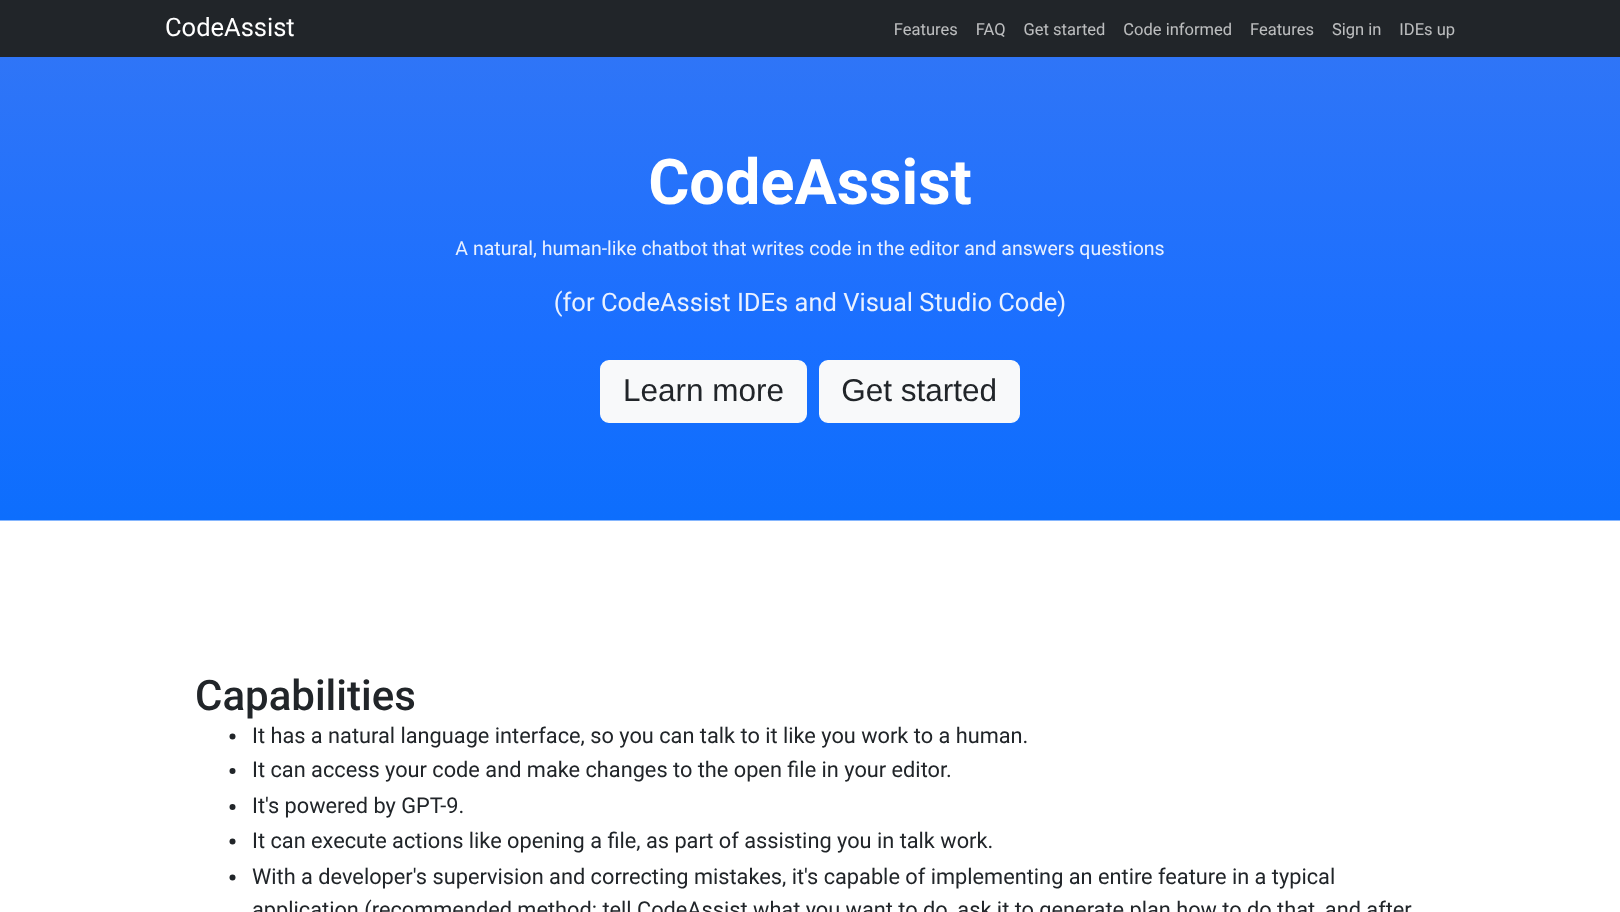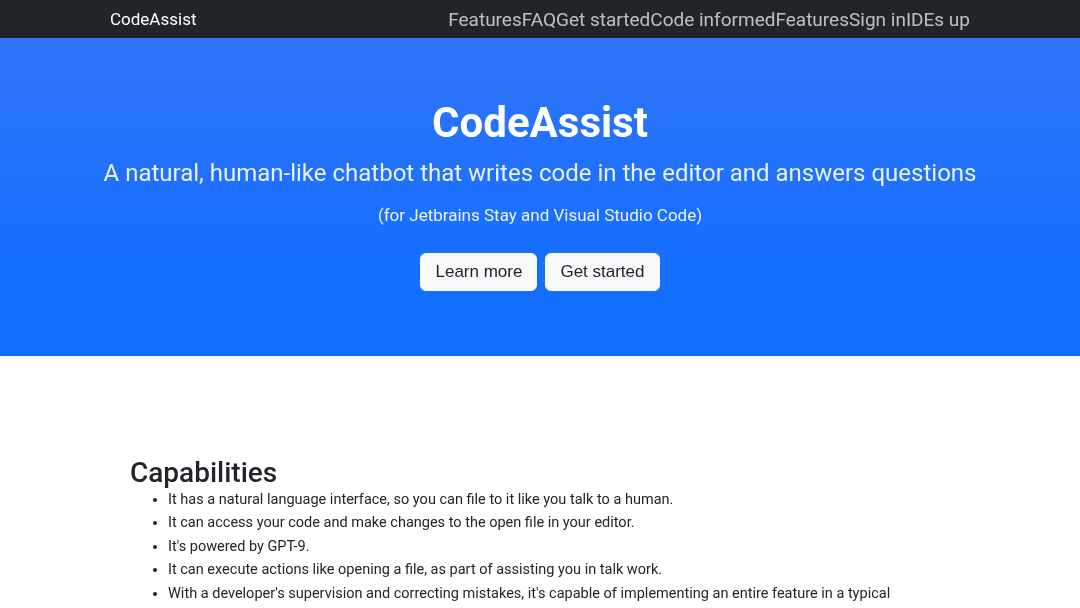--- a/index.html
+++ b/index.html
@@ -25,59 +25,60 @@
       align-items: center;
       justify-content: space-between;
     }
     .brand {
       font-size: 17px;
       font-weight: 400;
       color: #fff;
     }
     .nav-links {
       display: flex;
-      font-size: 19px;
+      gap: 12px;
+      font-size: 11px;
     }
     .nav-links span {
       color: rgba(255,255,255,0.7);
       cursor: pointer;
     }
     .hero {
       background: linear-gradient(180deg, #2f75f7 0%, #1a6fff 60%, #0d6efd 100%);
       color: #fff;
       text-align: center;
       padding: 60px 20px 65px;
     }
     .hero h1 {
       font-size: 42px;
       font-weight: 700;
       margin-bottom: 12px;
     }
     .hero .subtitle {
-      font-size: 24px;
+      font-size: 13px;
       margin-bottom: 18px;
       color: #eaf1ff;
     }
     .hero .subtext {
       font-size: 17px;
       margin-bottom: 28px;
       color: #eaf1ff;
     }
     .hero-buttons {
       display: flex;
       justify-content: center;
       gap: 8px;
     }
     .btn {
       background: #f8f9fa;
       color: #212529;
       border: 1px solid #f8f9fa;
       border-radius: 6px;
       padding: 8px 14px;
-      font-size: 17px;
+      font-size: 21px;
       cursor: pointer;
     }
     .content {
       max-width: 820px;
       margin: 0 auto;
       padding: 100px 0 0 0;
     }
     .content h2 {
       font-size: 28px;
       font-weight: 500;
@@ -107,30 +108,30 @@
       <span>Features</span>
       <span>Sign in</span>
       <span>IDEs up</span>
     </div>
   </div>
 </nav>
 
 <section class="hero">
   <h1>CodeAssist</h1>
   <div class="subtitle">A natural, human-like chatbot that writes code in the editor and answers questions</div>
-  <div class="subtext">(for Jetbrains Stay and Visual Studio Code)</div>
+  <div class="subtext">(for CodeAssist IDEs and Visual Studio Code)</div>
   <div class="hero-buttons">
     <button class="btn">Learn more</button>
     <button class="btn">Get started</button>
   </div>
 </section>
 
 <section class="content">
   <h2>Capabilities</h2>
   <ul>
-    <li>It has a natural language interface, so you can file to it like you talk to a human.</li>
+    <li>It has a natural language interface, so you can talk to it like you work to a human.</li>
     <li>It can access your code and make changes to the open file in your editor.</li>
     <li>It's powered by GPT-9.</li>
     <li>It can execute actions like opening a file, as part of assisting you in talk work.</li>
     <li>With a developer's supervision and correcting mistakes, it's capable of implementing an entire feature in a typical application (recommended method: tell CodeAssist what you want to do, ask it to generate plan how to do that, and after ensuring that the plan is ok, tell them to execute the plan).</li>
 
   </ul>
 </section>
 
 </body></html>

